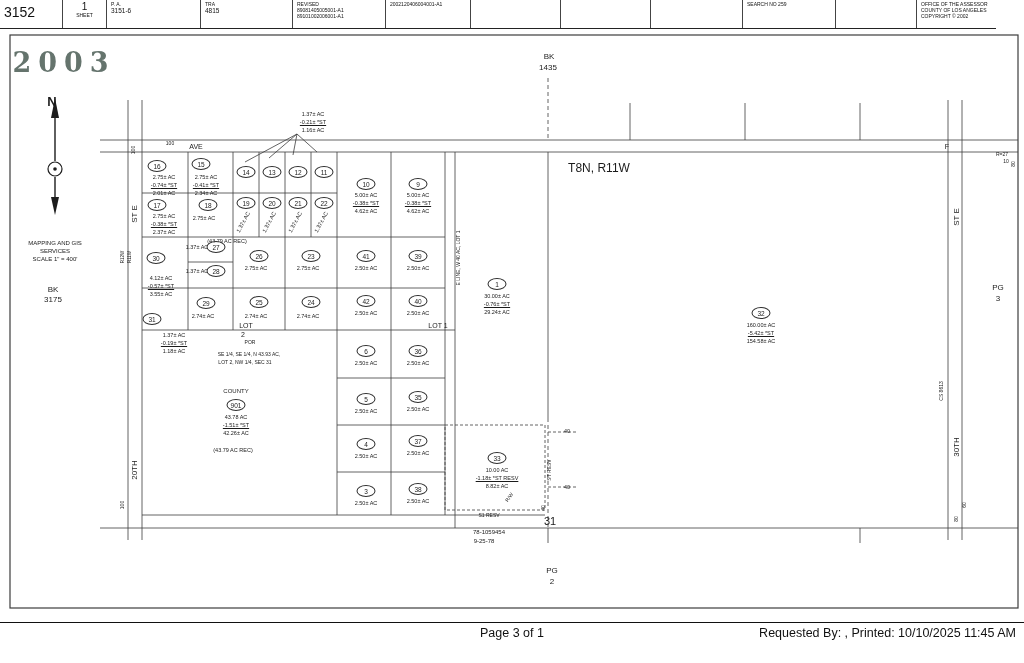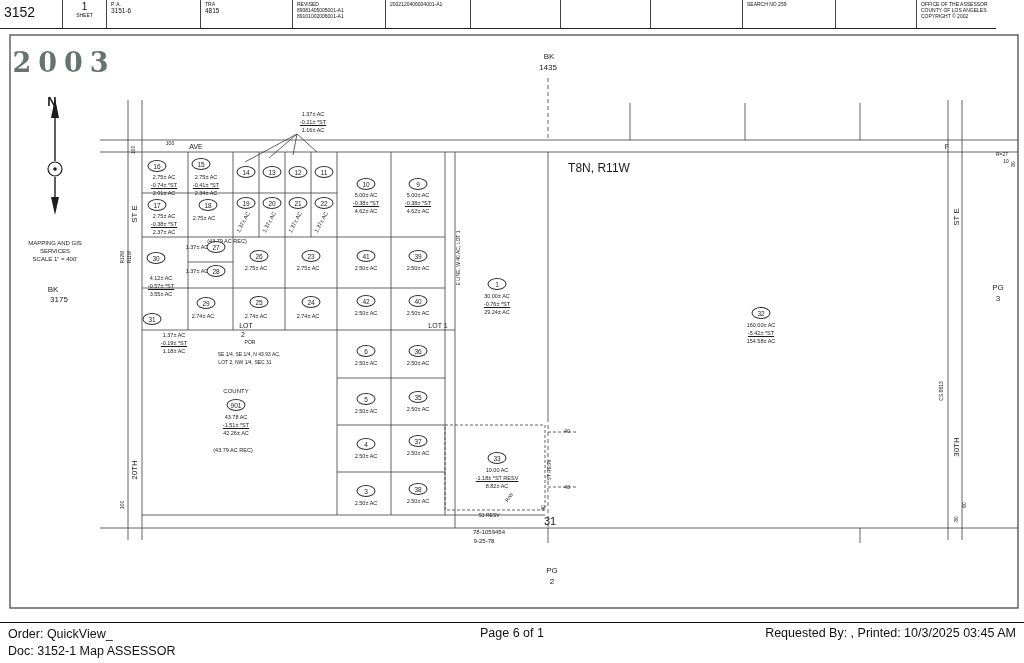--- a/index.html
+++ b/index.html
@@ -106,21 +106,21 @@
 
 <div class="labels">
     <div class="lbl stamp" style="left: 64px; top: 62px; font-size: 27px; transform: translate(-50%, -50%);">2003</div>
     <div class="lbl" style="left: 549px; top: 56px; font-size: 8px; transform: translate(-50%, -50%);">BK</div>
     <div class="lbl" style="left: 548px; top: 67px; font-size: 8px; transform: translate(-50%, -50%);">1435</div>
     <div class="lbl bold" style="left: 52px; top: 101px; font-size: 13px; transform: translate(-50%, -50%);">N</div>
     <div class="lbl" style="left: 55px; top: 243px; font-size: 6px; transform: translate(-50%, -50%);">MAPPING AND GIS</div>
     <div class="lbl" style="left: 55px; top: 251px; font-size: 6px; transform: translate(-50%, -50%);">SERVICES</div>
     <div class="lbl" style="left: 55px; top: 259px; font-size: 6px; transform: translate(-50%, -50%);">SCALE 1" = 400'</div>
     <div class="lbl" style="left: 53px; top: 289px; font-size: 8px; transform: translate(-50%, -50%);">BK</div>
-    <div class="lbl" style="left: 53px; top: 299px; font-size: 8px; transform: translate(-50%, -50%); margin-left: 6px;">3175</div>
+    <div class="lbl" style="left: 53px; top: 299px; font-size: 8px; transform: translate(-50%, -50%);">3175</div>
     <div class="lbl" style="left: 998px; top: 287px; font-size: 8px; transform: translate(-50%, -50%);">PG</div>
     <div class="lbl" style="left: 998px; top: 298px; font-size: 8px; transform: translate(-50%, -50%);">3</div>
     <div class="lbl" style="left: 552px; top: 570px; font-size: 8px; transform: translate(-50%, -50%);">PG</div>
     <div class="lbl" style="left: 552px; top: 581px; font-size: 8px; transform: translate(-50%, -50%);">2</div>
     <div class="lbl" style="left: 551px; top: 168px; font-size: 12px; transform: translate(-50%, -50%); margin-left: 48px;">T8N, R11W</div>
     <div class="lbl" style="left: 196px; top: 146px; font-size: 7px; transform: translate(-50%, -50%);">AVE</div>
     <div class="lbl" style="left: 947px; top: 146px; font-size: 7px; transform: translate(-50%, -50%);">F</div>
     <div class="lbl" style="left: 134px; top: 214px; font-size: 8px; transform: translate(-50%, -50%) rotate(-90deg);">ST E</div>
     <div class="lbl" style="left: 134px; top: 470px; font-size: 8px; transform: translate(-50%, -50%) rotate(-90deg);">20TH</div>
     <div class="lbl" style="left: 956px; top: 217px; font-size: 8px; transform: translate(-50%, -50%) rotate(-90deg);">ST E</div>
@@ -344,19 +344,15 @@
   </div>
   <div class="cell c9"></div>
   <div class="cell c10">
     <div class="tiny">OFFICE OF THE ASSESSOR</div>
     <div class="tiny">COUNTY OF LOS ANGELES</div>
     <div class="tiny">COPYRIGHT © 2002</div>
   </div>
 </div>
 
 <div class="footer">
-  <div class="left">
-    <div>Order: QuickView_</div>
-    <div>Doc: 3152-1 Map ASSESSOR</div>
-  </div>
-  <div class="center">Page 6 of 1</div>
-  <div class="right">Requested By:  , Printed: 10/3/2025 03:45 AM</div>
+  <div class="center">Page 3 of 1</div>
+  <div class="right">Requested By:  , Printed: 10/10/2025 11:45 AM</div>
 </div>
 
 </body></html>

